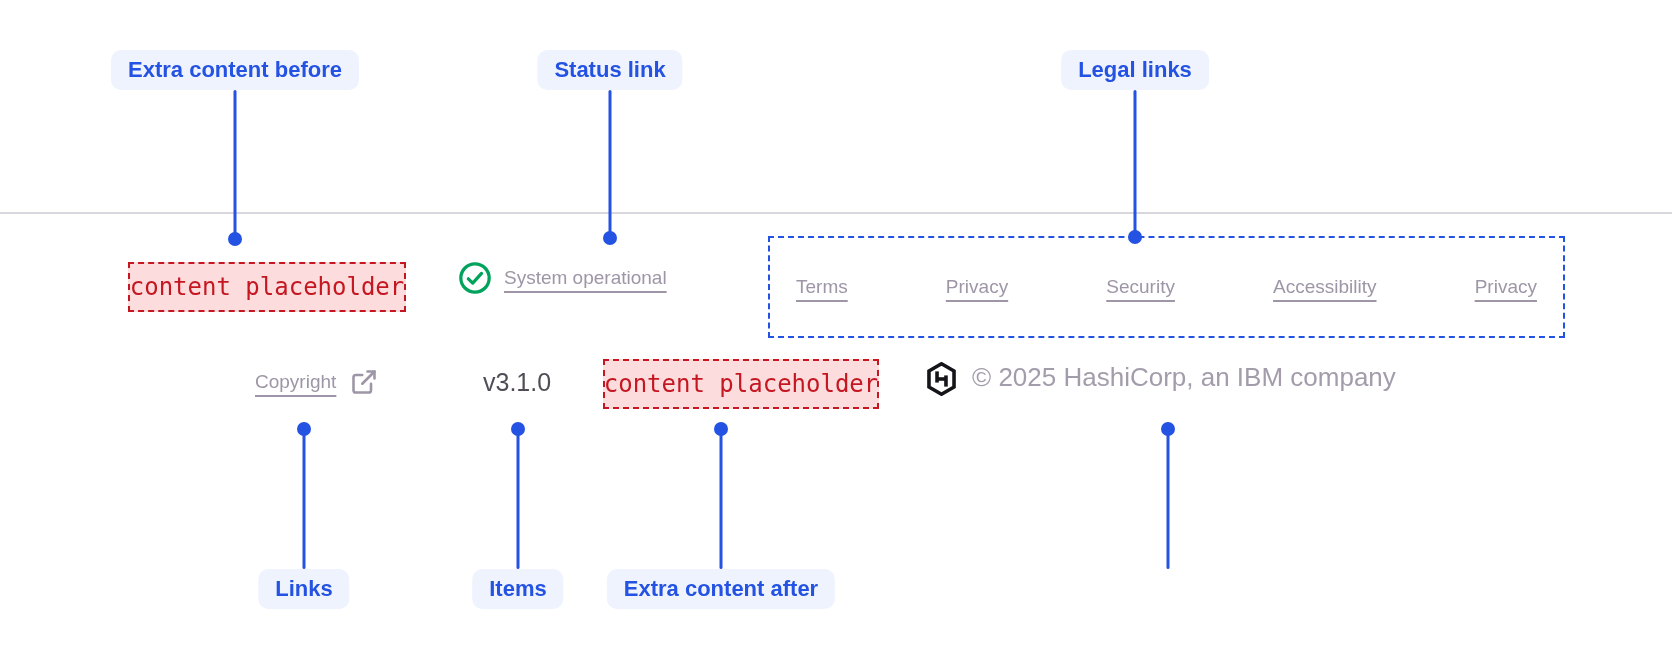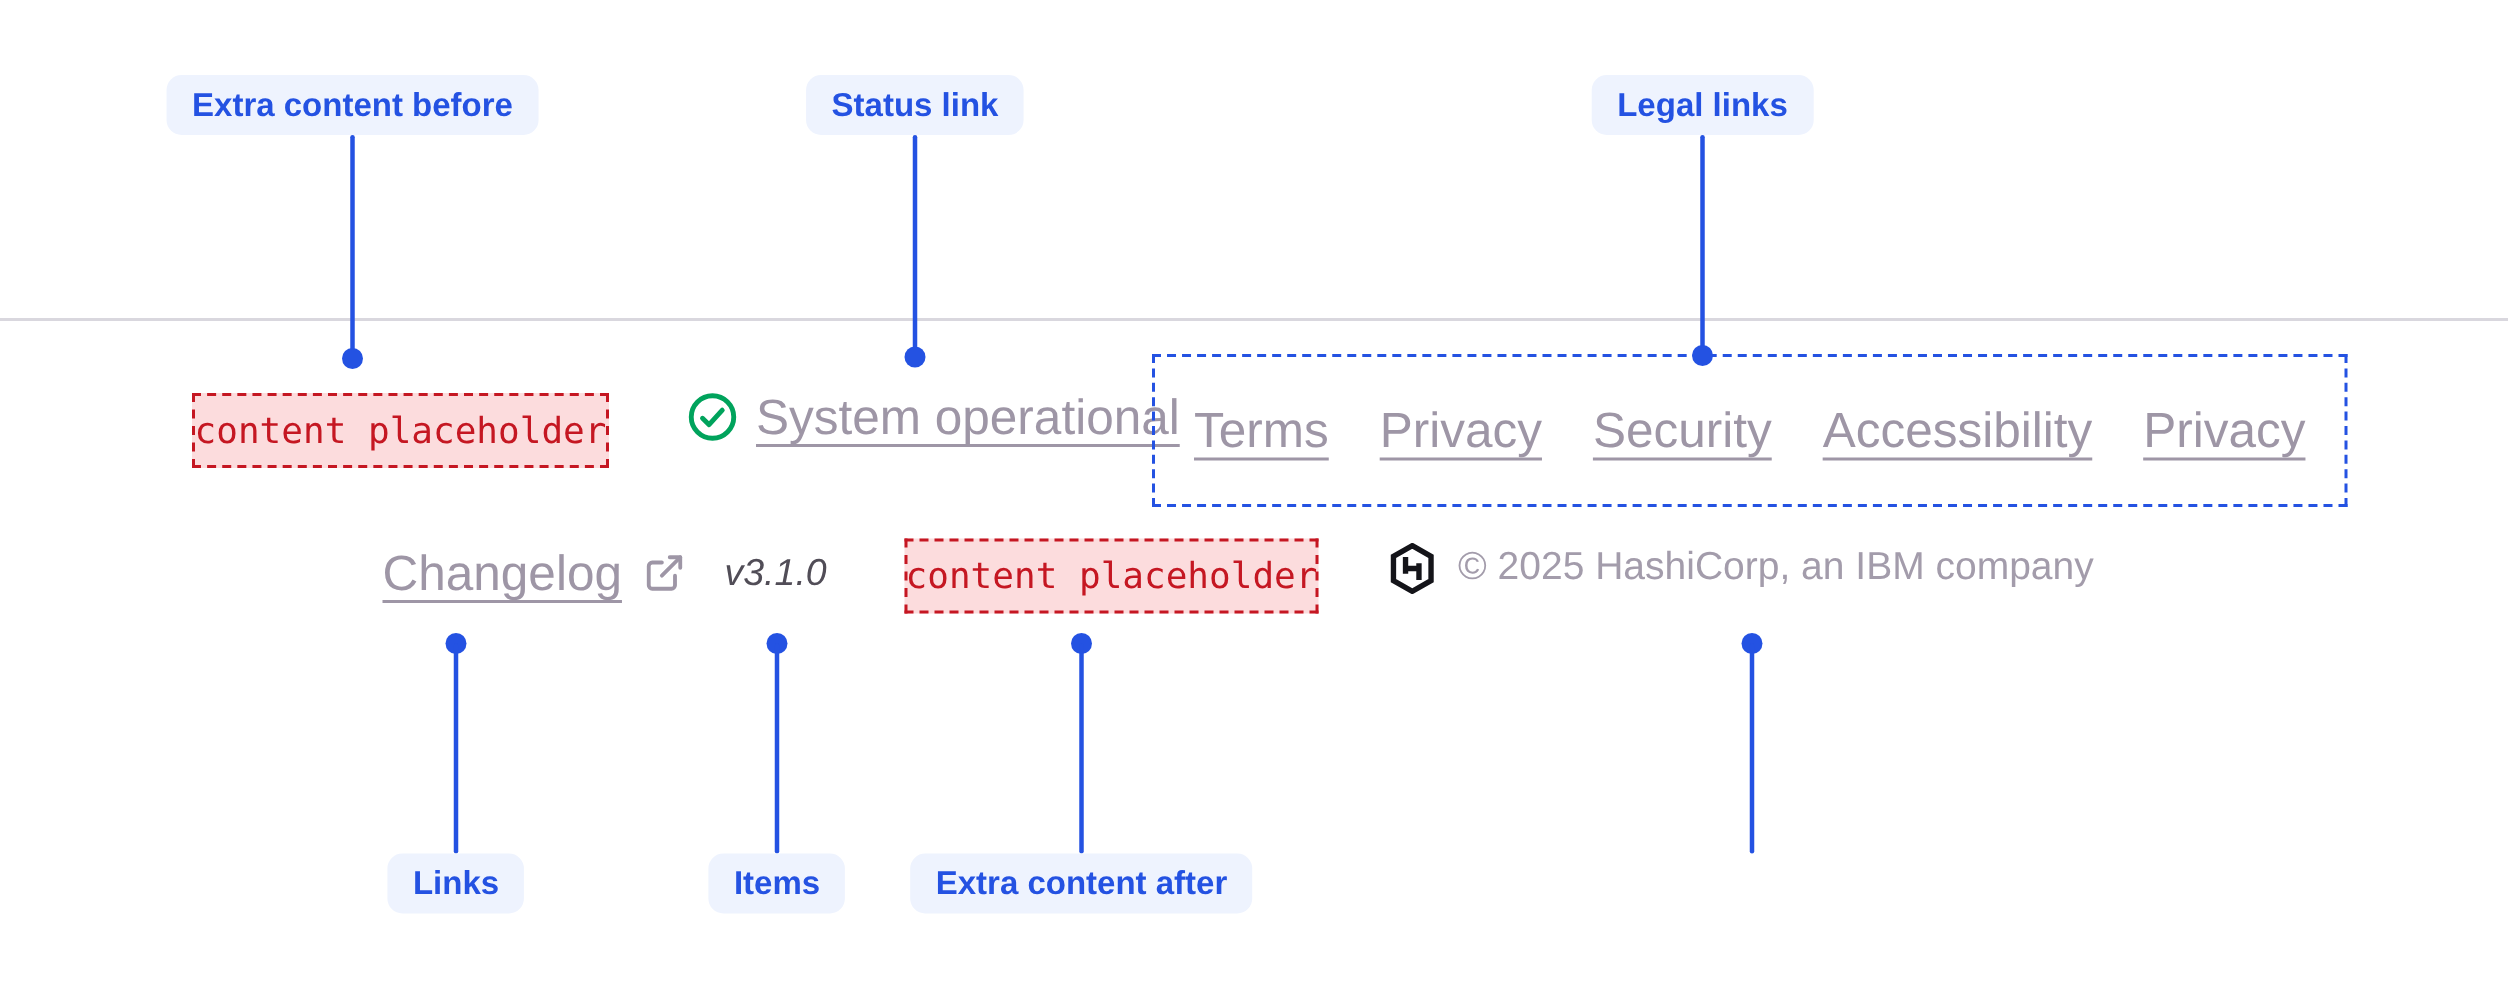--- a/index.html
+++ b/index.html
@@ -31,31 +31,31 @@
   .cline{position:absolute;width:3px;transform:translateX(-50%);background:var(--blue);border-radius:2px;}
   .cdot{position:absolute;width:14px;height:14px;border-radius:50%;background:var(--blue);transform:translate(-50%,-50%);}
 
   
   .ph-box{
     position:absolute;border:2px dashed var(--red);background:var(--red-bg);
     color:var(--red);font-family:"DejaVu Sans Mono",monospace;font-size:24px;
     display:flex;align-items:center;justify-content:center;white-space:nowrap;box-sizing:border-box;
   }
   .g-link{
-    color:var(--gray-link);font-size:33px;text-decoration:underline;
+    color:var(--gray-link);font-size:19px;text-decoration:underline;
     text-underline-offset:7px;text-decoration-thickness:2px;white-space:nowrap;cursor:pointer;
   }
   .status-row{position:absolute;left:458px;top:258px;height:40px;display:flex;align-items:center;gap:12px;}
   .legal-box{
     position:absolute;left:768px;top:236px;width:797px;height:102px;
     border:2px dashed var(--blue);box-sizing:border-box;
     display:flex;align-items:center;justify-content:space-between;padding:0 26px;
   }
   .changelog-row{position:absolute;left:255px;top:364px;height:36px;display:flex;align-items:center;gap:14px;}
-  .version{position:absolute;left:483px;top:364px;height:36px;line-height:36px;font-size:25px;color:var(--dark);font-style:italic;}
+  .version{position:absolute;left:483px;top:364px;height:36px;line-height:36px;font-size:25px;color:var(--dark);}
   .copyright-row{position:absolute;left:926px;top:362px;height:40px;display:flex;align-items:flex-start;gap:15px;
     color:var(--copy);font-size:26px;white-space:nowrap;}
   .icon-svg{display:block;}
 </style>
 </head>
 <body>
 
 <div id="canvas">
 
   <div class="divider"></div>
@@ -86,21 +86,21 @@
   <div class="legal-box">
     <span class="g-link">Terms</span>
     <span class="g-link">Privacy</span>
     <span class="g-link">Security</span>
     <span class="g-link">Accessibility</span>
     <span class="g-link">Privacy</span>
   </div>
   <div class="cdot" style="left:1135px;top:237px"></div>
 
   <div class="changelog-row">
-    <span class="g-link">Changelog</span>
+    <span class="g-link">Copyright</span>
     <span>
       <svg class="icon-svg" width="28" height="28" viewBox="0 0 24 24" fill="none" stroke="#9e96a6" stroke-width="2.2" stroke-linecap="round" stroke-linejoin="round">
         <path d="M18 13.5V19a2 2 0 0 1-2 2H5a2 2 0 0 1-2-2V8a2 2 0 0 1 2-2h5.5"></path>
         <path d="M15 3h6v6"></path>
         <path d="M10.5 13.5L21 3"></path>
       </svg>
     </span>
   </div>
 
   <div class="version">v3.1.0</div>

